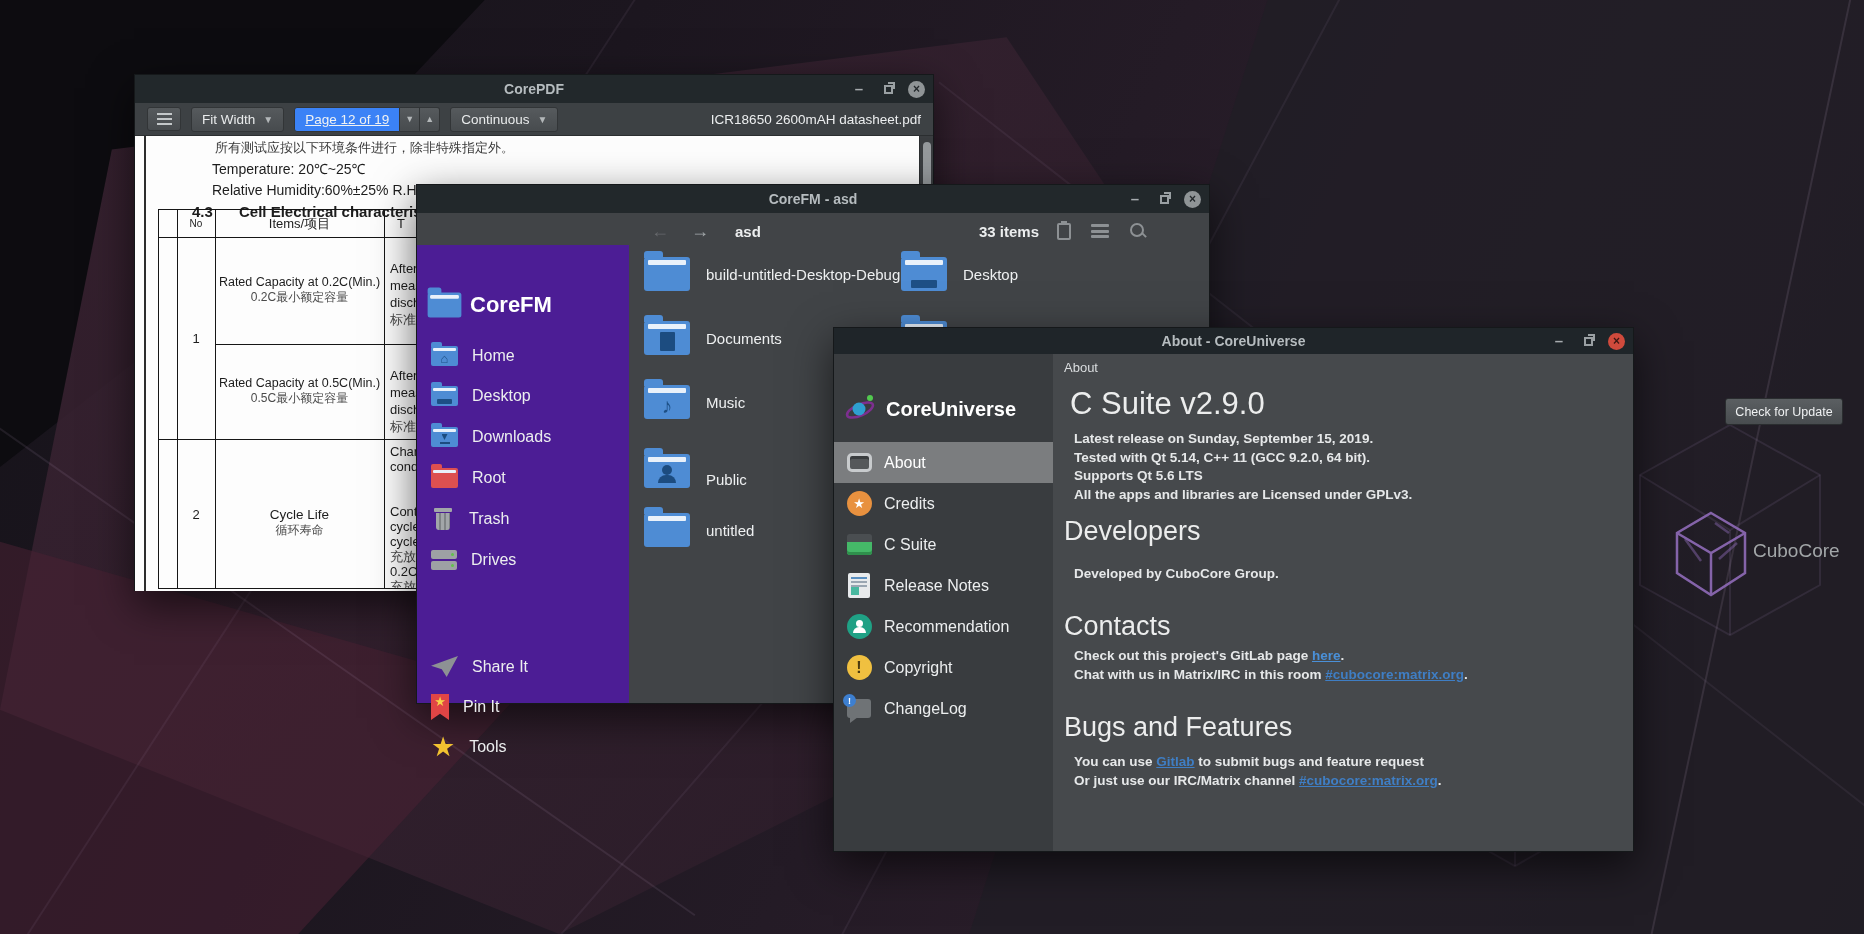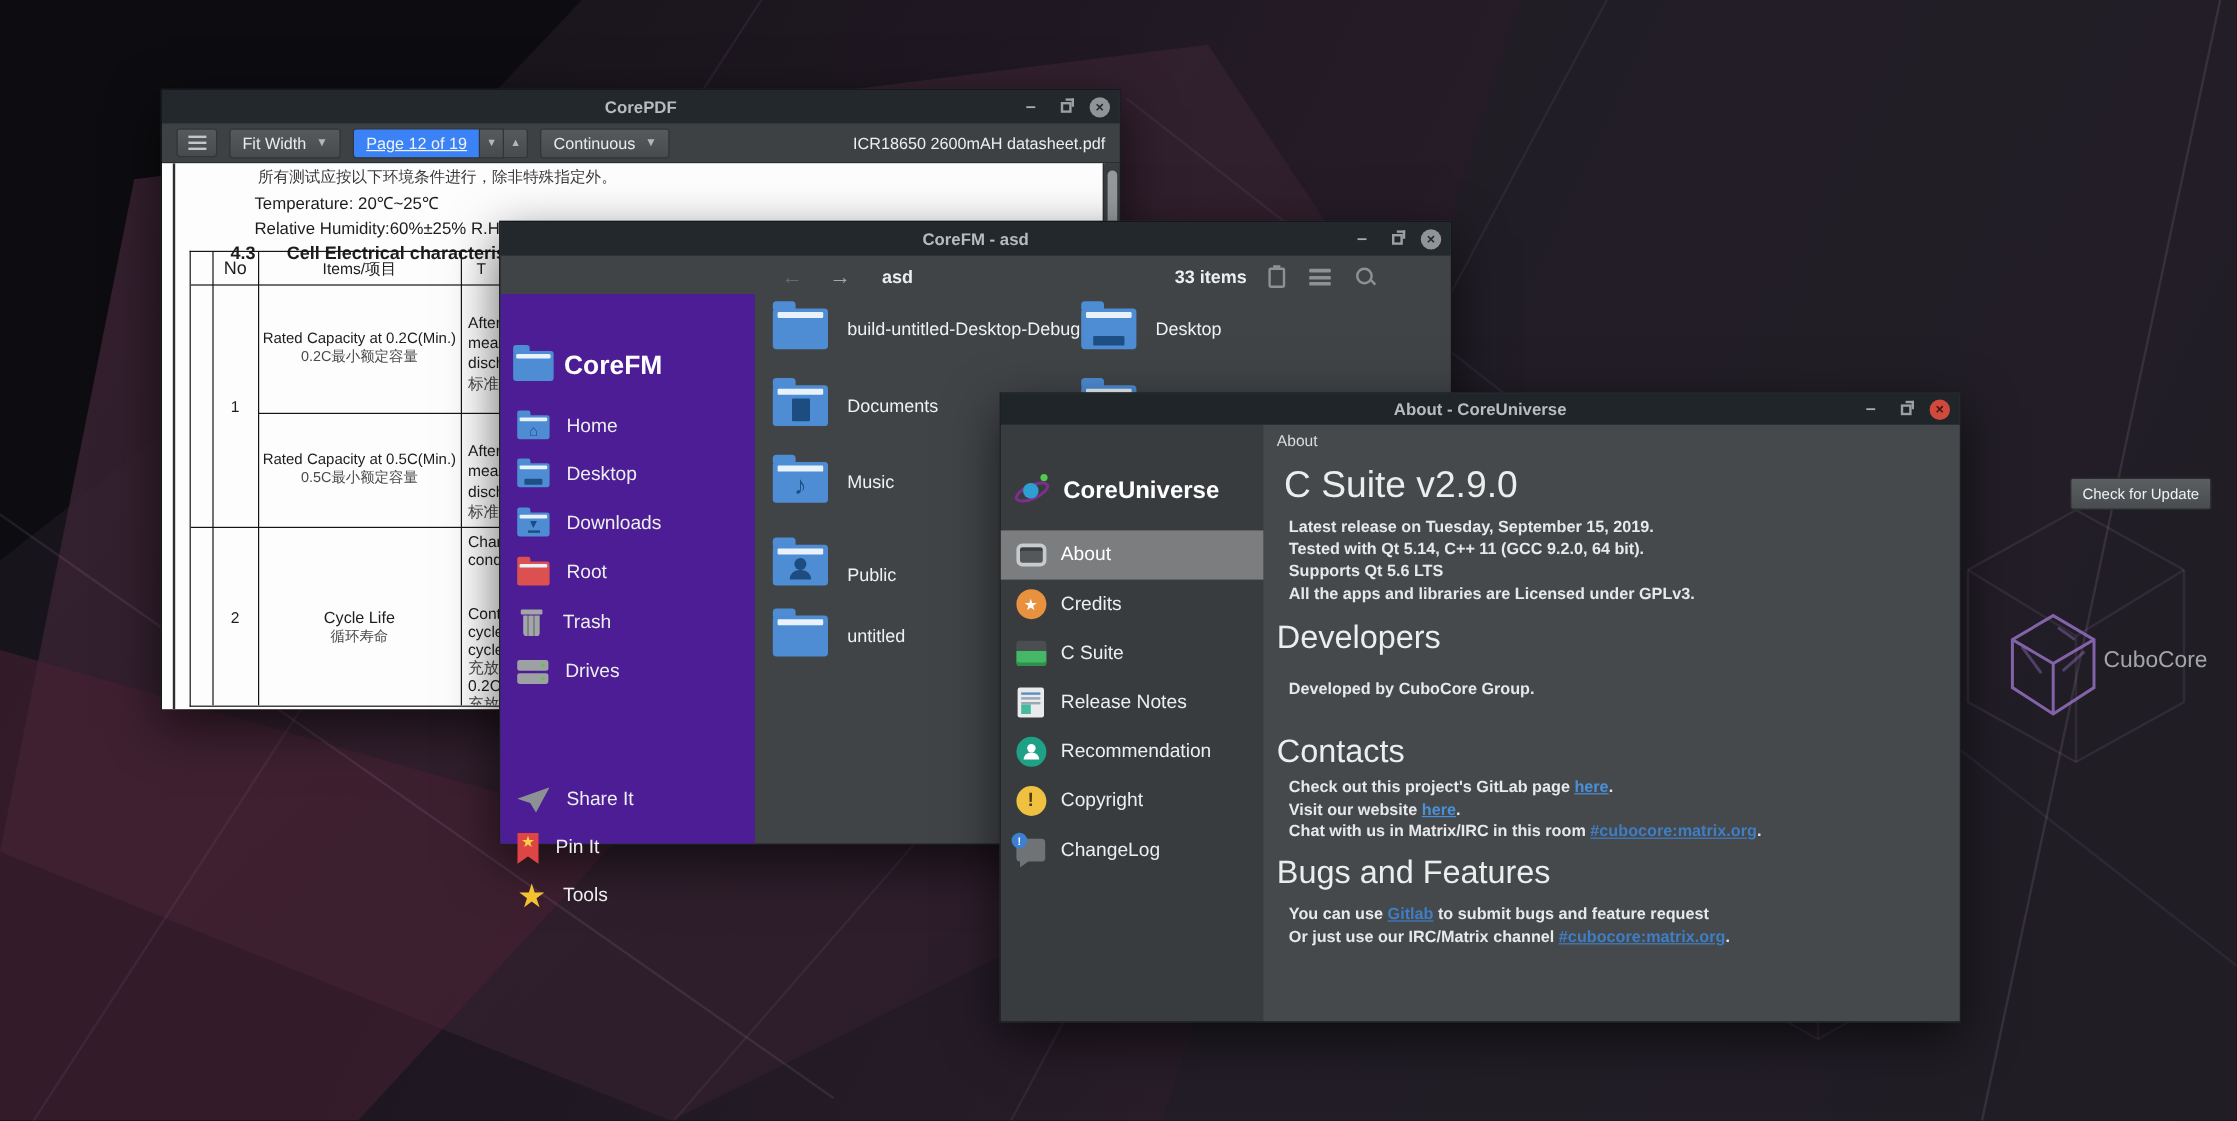--- a/index.html
+++ b/index.html
@@ -217,21 +217,21 @@
       <div class="ptx" style="left:77px;top:46px;font-size:14px;">Relative Humidity:60%±25% R.H.</div>
       <div class="ptx" style="left:57px;top:67px;font-size:15px;font-weight:bold;">4.3</div>
       <div class="ptx" style="left:104px;top:67px;font-size:15px;font-weight:bold;">Cell Electrical characteristics</div>
       <div class="pdftable">
         <div class="vln" style="left:18px;"></div>
         <div class="vln" style="left:56px;"></div>
         <div class="vln" style="left:225px;"></div>
         <div class="hln" style="left:0;right:0;top:27px;"></div>
         <div class="hln" style="left:56px;right:0;top:134px;"></div>
         <div class="hln" style="left:0;right:0;top:229px;"></div>
-        <div class="cell" style="left:18px;top:0;width:38px;height:27px;font-size:15px;">No</div>
+        <div class="cell" style="left:18px;top:0;width:38px;height:27px;font-size:10px;">No</div>
         <div class="cell" style="left:56px;top:0;width:169px;height:27px;font-size:13px;">Items/项目</div>
         <div class="cell" style="left:227px;top:0;width:30px;height:27px;font-size:13px;">T</div>
         <div class="cell" style="left:18px;top:27px;width:38px;height:202px;font-size:13px;">1</div>
         <div class="cell" style="left:56px;top:27px;width:169px;height:107px;">
           <div style="font-size:12.5px;">Rated Capacity at 0.2C(Min.)</div>
           <div class="cn" style="font-size:12px;">0.2C最小额定容量</div>
         </div>
         <div class="fragcol" style="left:231px;top:50px;">
           <div>After</div>
           <div>meas</div>
@@ -453,42 +453,41 @@
             </span>
           </span>
         <span class="lbl">ChangeLog</span>
       </div>
     </div>
     <div class="cumain">
       <div class="cutab">About</div>
       <div class="h1 cuh1">C Suite v2.9.0</div>
       <div class="updbtn">Check for Update</div>
       <div class="culines">
-        <div>Latest release on Tuesday, September 15, 2019.</div>
+        <div>Latest release on Sunday, September 15, 2019.</div>
         <div>Tested with Qt 5.14, C++ 11 (GCC 9.2.0, 64 bit).</div>
         <div>Supports Qt 5.6 LTS</div>
         <div>All the apps and libraries are Licensed under GPLv3.</div>
       </div>
       <div class="h1 cuh2 dev-h">Developers</div>
       <div class="devline">Developed by CuboCore Group.</div>
       <svg class="cubelogo" width="80" height="92">
         <g fill="none" stroke="#8a67b1" stroke-width="2.5" opacity="0.95">
           <polygon points="40,4 74,24 74,64 40,86 6,64 6,24"></polygon>
           <polyline points="6,24 40,44 74,24"></polyline>
           <line x1="40" y1="44" x2="40" y2="86"></line>
           <line x1="14" y1="30" x2="30" y2="52" opacity="0.5"></line>
           <line x1="48" y1="50" x2="66" y2="34" opacity="0.5"></line>
           <line x1="44" y1="14" x2="58" y2="24" opacity="0.5"></line>
         </g>
       </svg>
       <div class="cubetext">CuboCore</div>
       <div class="h1 cuh2 con-h">Contacts</div>
       <div class="conlines">
         <div><span>Check out this project's GitLab page </span><a class="lnk" href="#">here</a><span>.</span></div>
-        <div><span>Visit our website </span><a class="lnk" href="#">here</a><span>.</span></div>
         <div><span>Chat with us in Matrix/IRC in this room </span><a class="lnk dim" href="#">#cubocore:matrix.org</a><span>.</span></div>
       </div>
       <div class="h1 cuh2 bug-h">Bugs and Features</div>
       <div class="buglines">
         <div><span>You can use </span><a class="lnk dim" href="#">Gitlab</a><span> to submit bugs and feature request</span></div>
         <div><span>Or just use our IRC/Matrix channel </span><a class="lnk dim" href="#">#cubocore:matrix.org</a><span>.</span></div>
       </div>
     </div>
   </div>
 </div>

